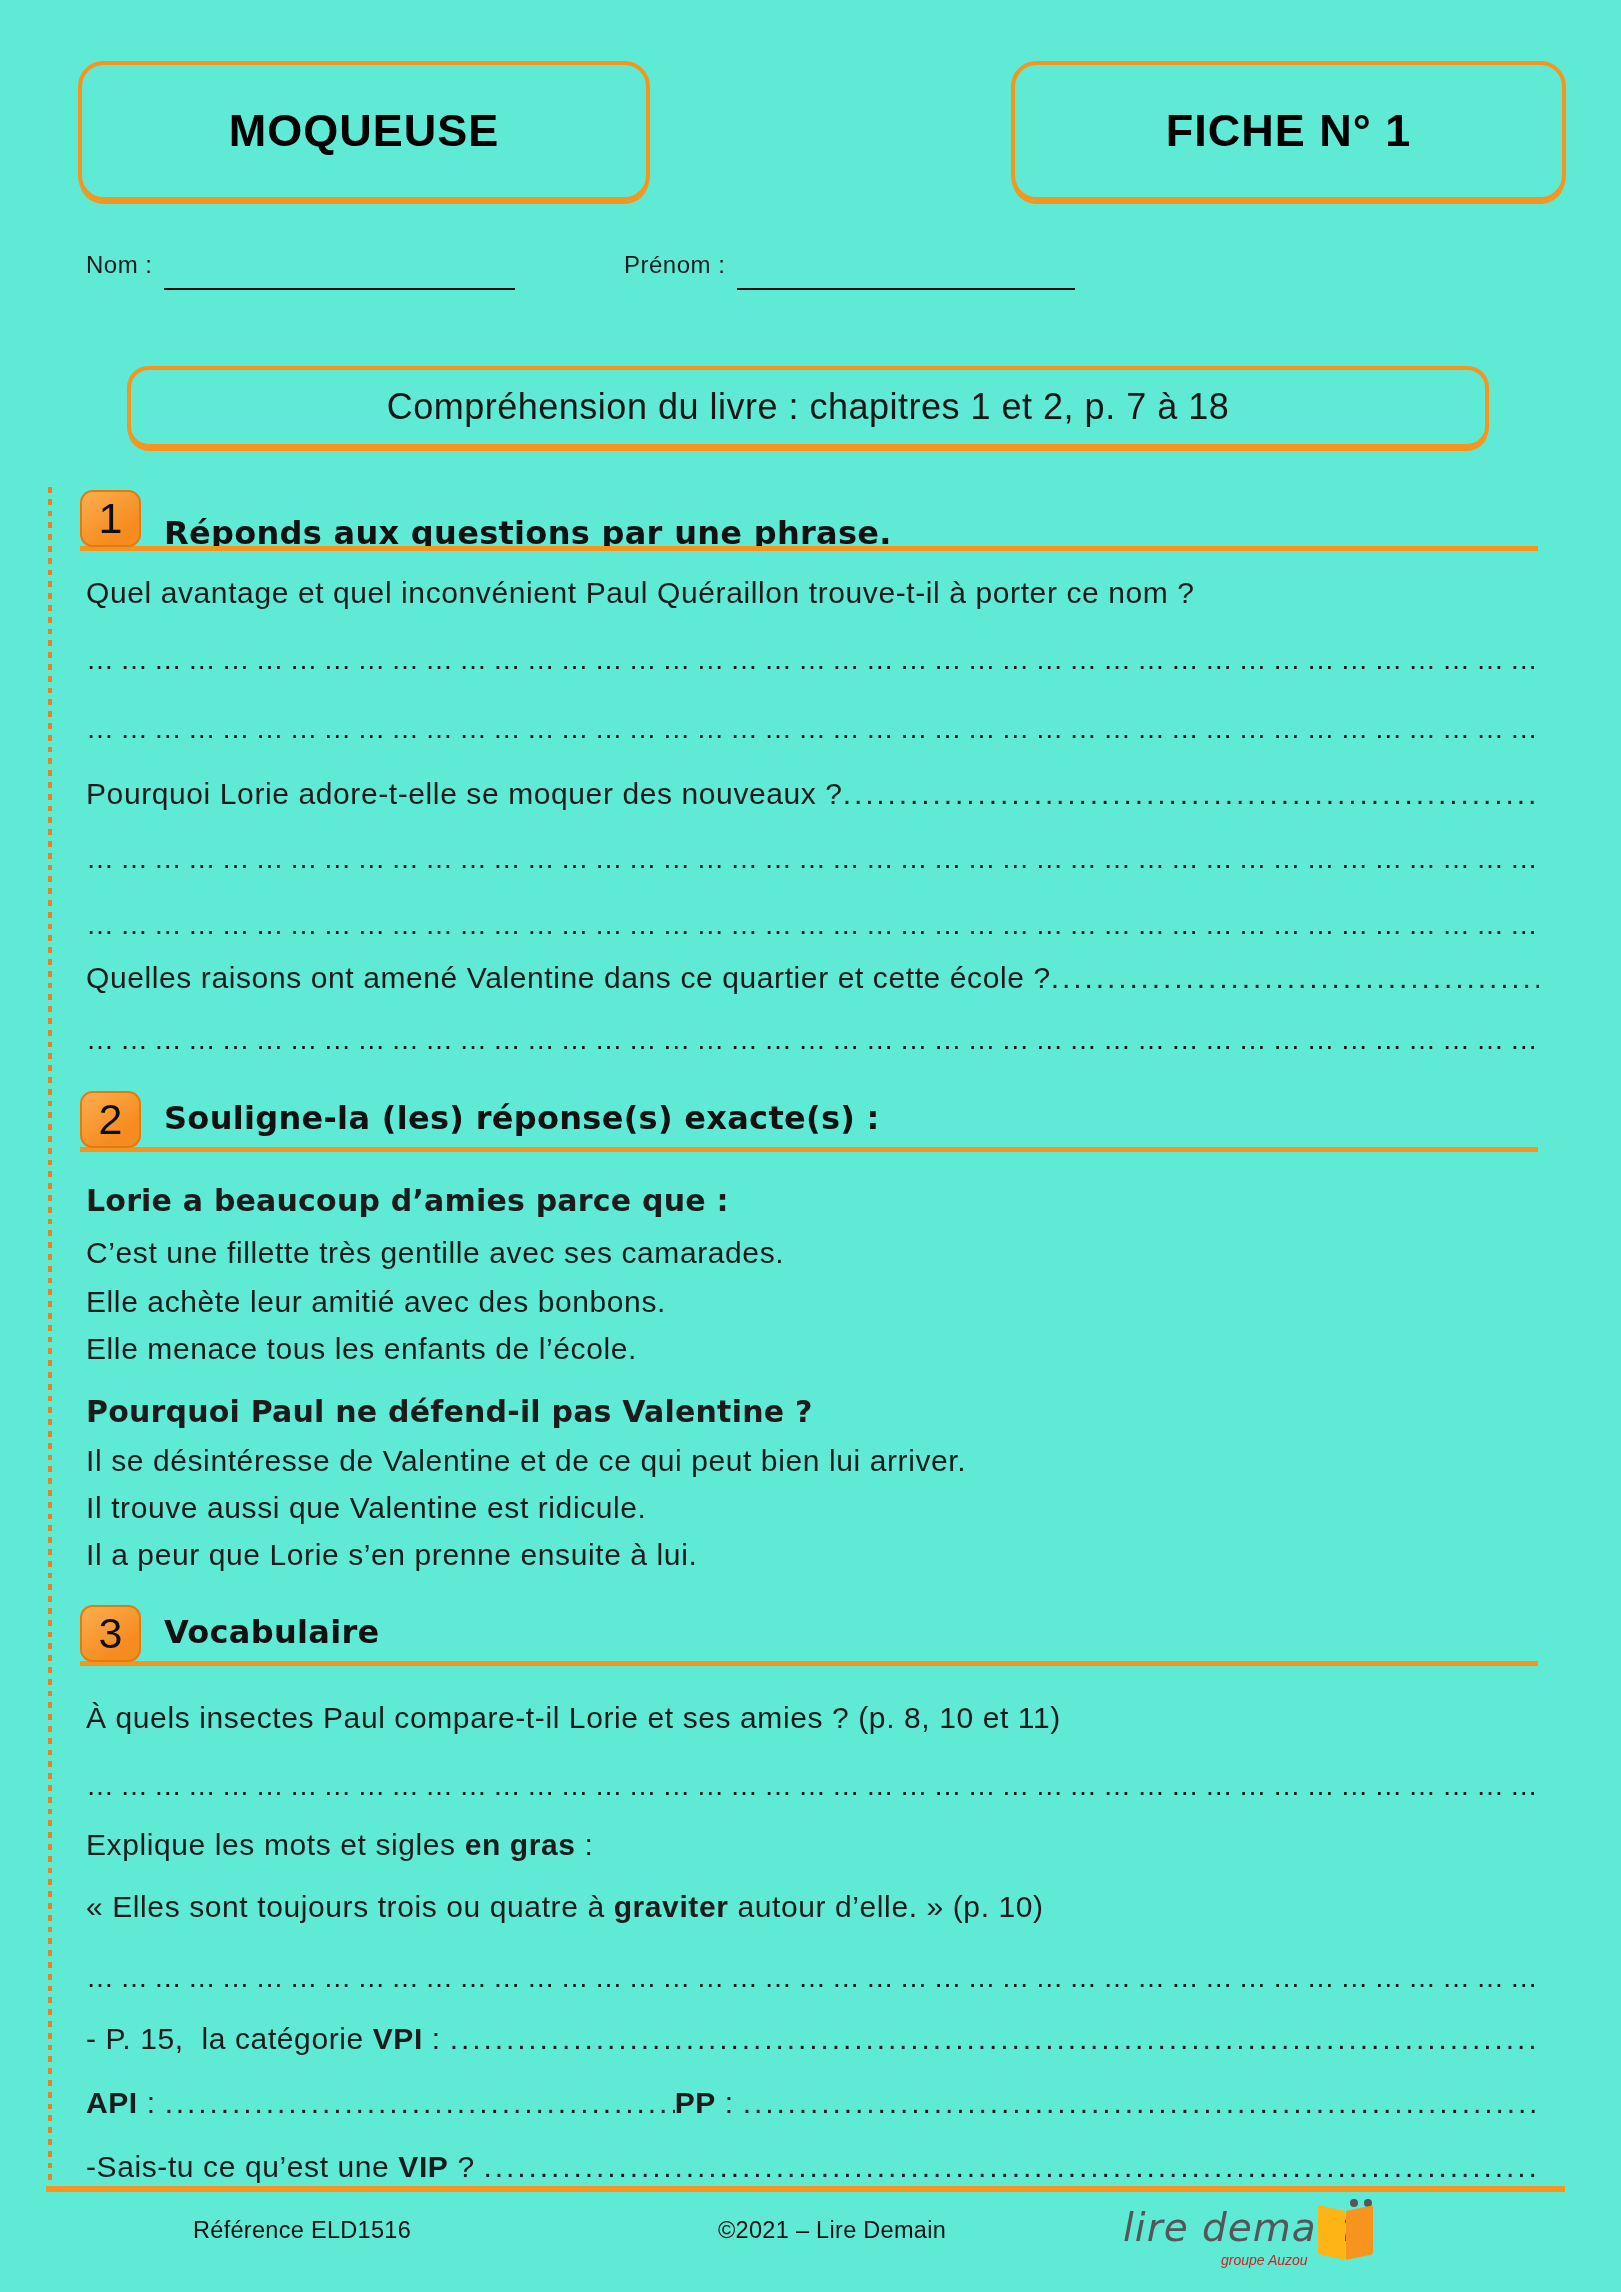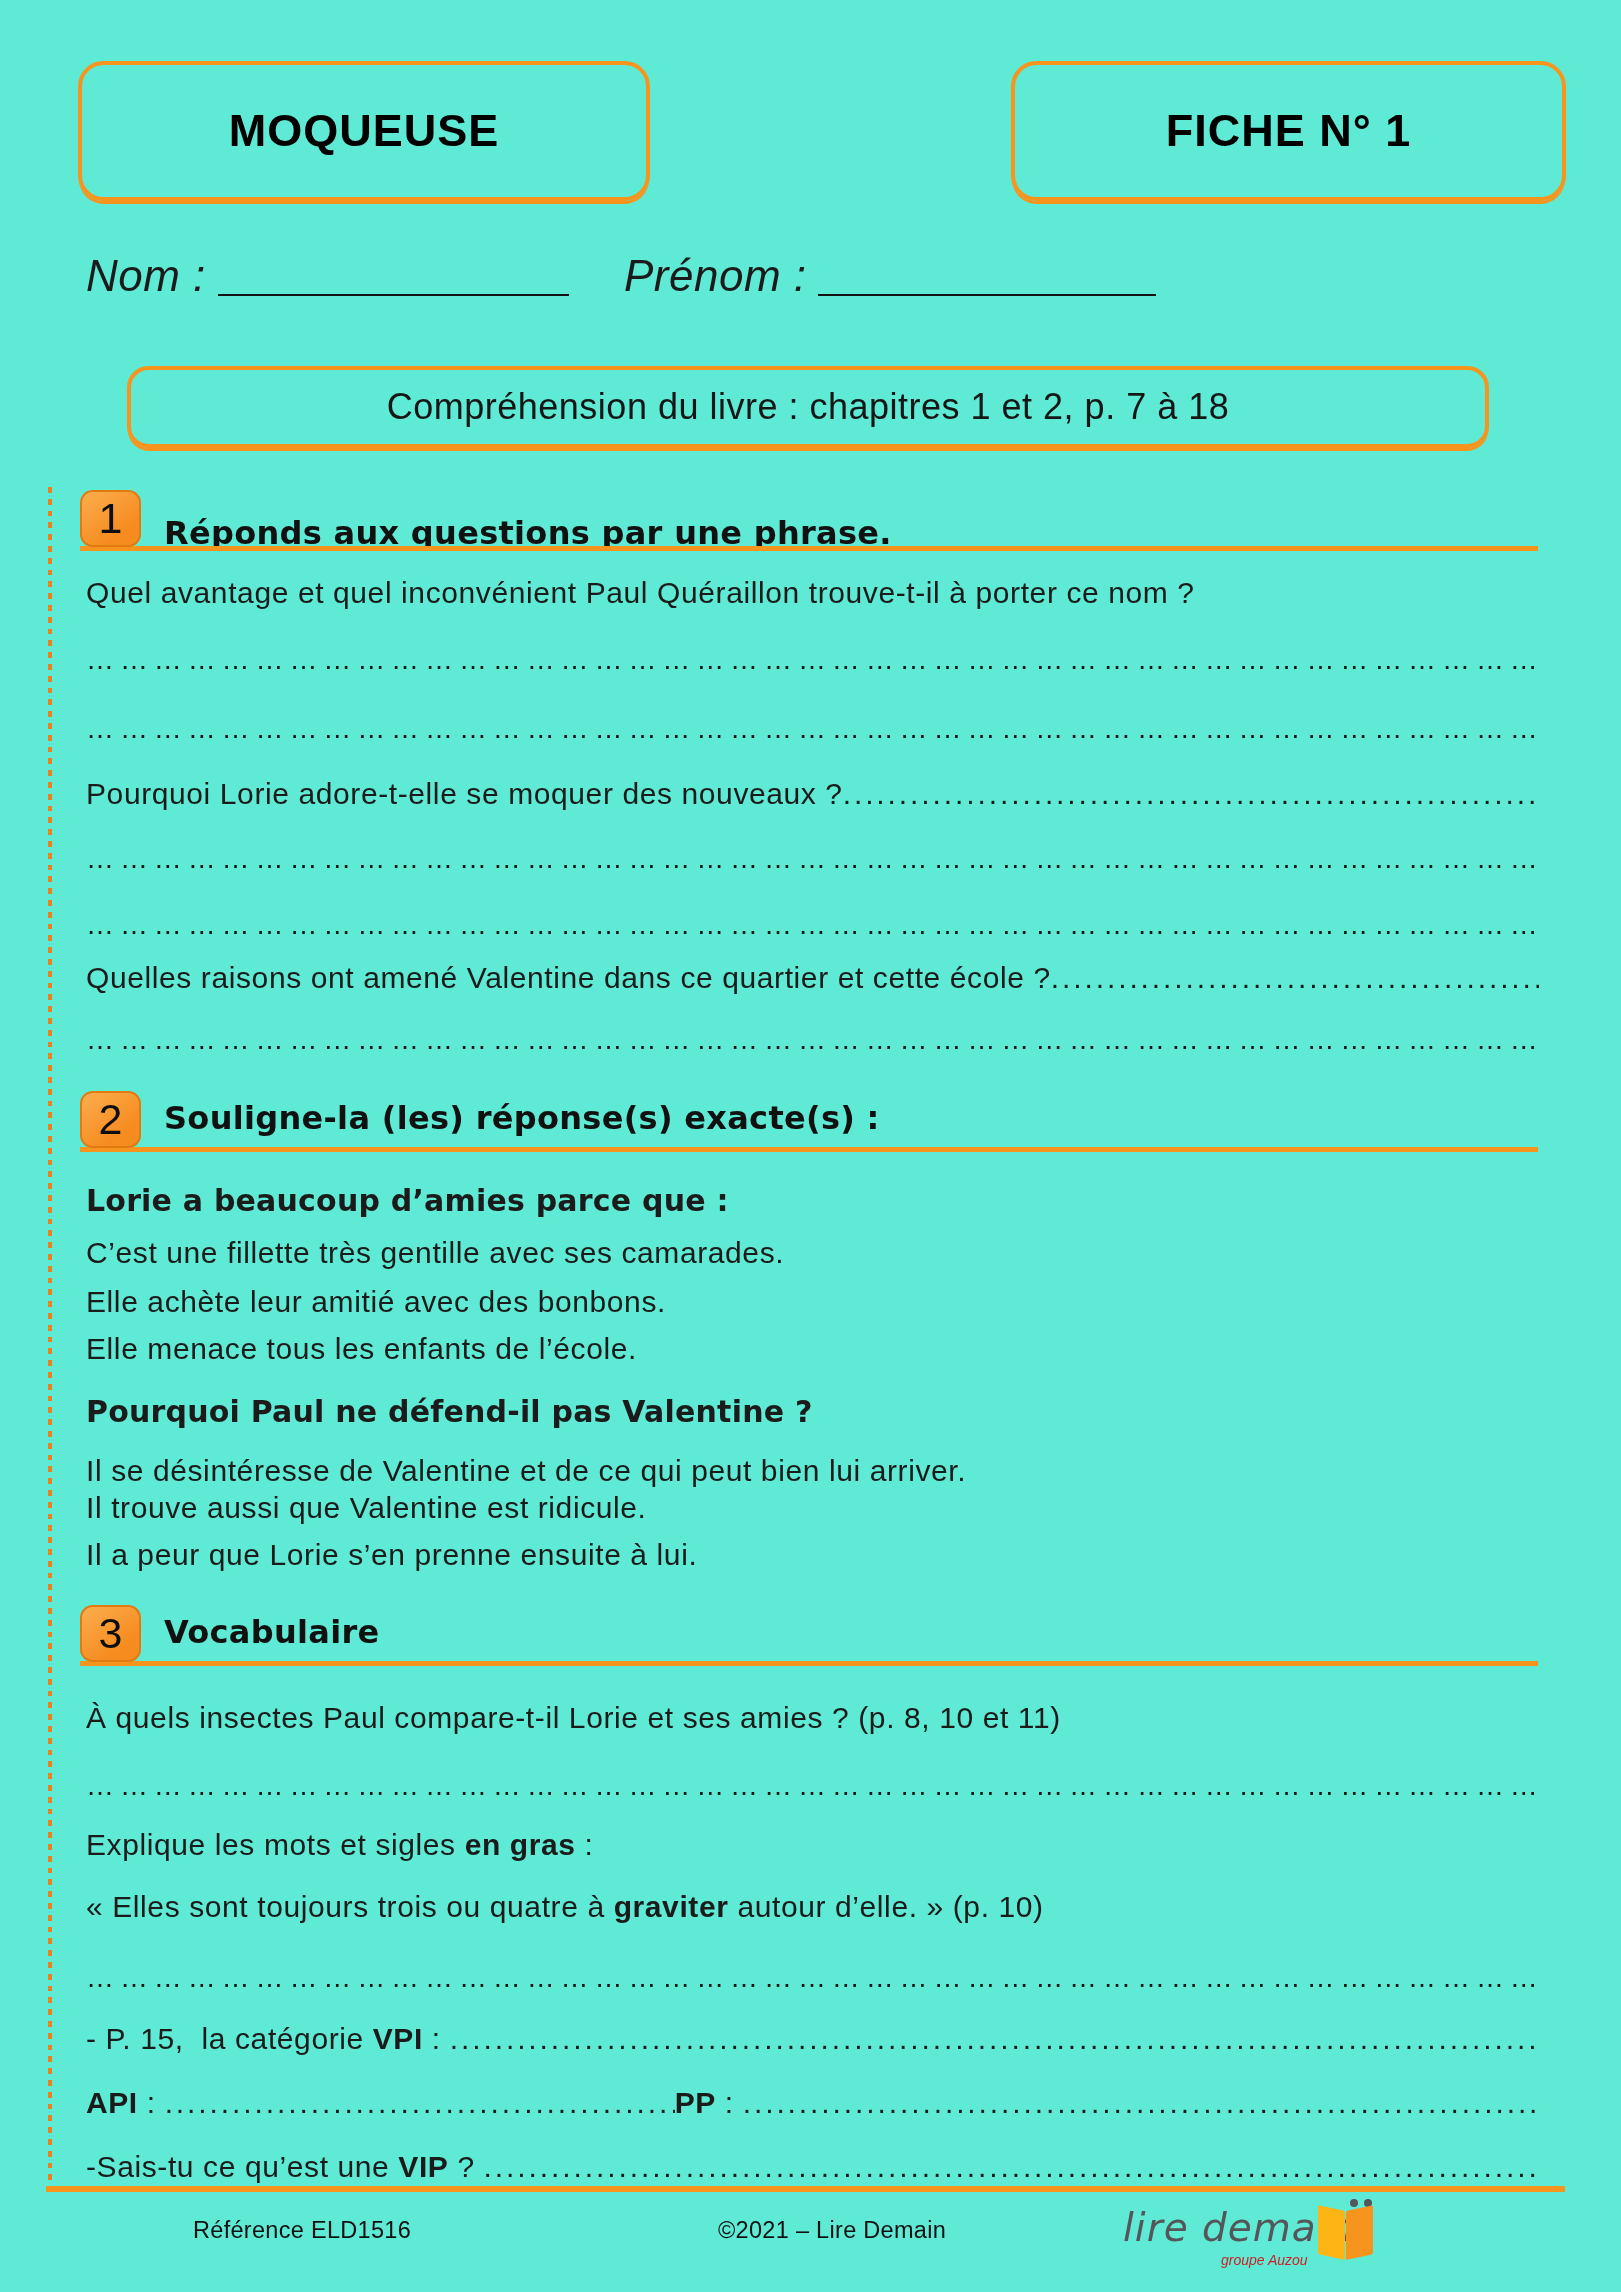--- a/index.html
+++ b/index.html
@@ -8,22 +8,22 @@
           font-family:"Liberation Sans","DejaVu Sans",sans-serif; color:#1b1b1b; overflow:hidden; }
 
   
   .hdr-box { position:absolute; top:61px; height:140px; border:4.9px solid #F7941E; border-radius:25.5px;
              box-shadow:0 3.9px 0 -1px #F7941E; display:flex; align-items:center; justify-content:center;
              font-weight:bold; font-size:45px; letter-spacing:1px; color:#000; }
   #box-book  { left:78px;  width:572px; }
   #box-fiche { left:1011px; width:555px; }
 
   
-  .id-group { position:absolute; top:251px; display:flex; align-items:center;
-              font-size:44px; letter-spacing:0.5px;font-style:italic; }
+  .id-group { position:absolute; top:251px; display:flex; align-items:flex-start;
+              font-size:24px; letter-spacing:0.5px; }
   .id-line  { display:inline-block; border-bottom:2.9px solid #111; height:39px; margin-left:11.8px; }
   #grp-nom    { left:86px; }   #grp-nom .id-line    { width:351px; }
   #grp-prenom { left:624px; }  #grp-prenom .id-line { width:338px; }
   #grp-date   { left:1165px; } #grp-date .id-line   { width:257px; }
 
   
   .subtitle-box { position:absolute; left:127px; top:366px; width:1362px; height:82px;
                   border:4.9px solid #F7941E; border-radius:21.6px; box-shadow:0 3.9px 0 -1px #F7941E;
                   display:flex; align-items:center; justify-content:center;
                   font-size:36px; letter-spacing:0.5px; color:#161616; }
@@ -55,21 +55,21 @@
   .dotfill { flex:1 1 auto; overflow:hidden; white-space:nowrap; letter-spacing:2.9px; }
   .fixfill { flex:0 0 510px; }
   .dotline { position:absolute; left:86px; width:1453px; height:35px; overflow:hidden;
              white-space:nowrap; font-size:28px; line-height:35px; letter-spacing:5.9px; color:#161616; }
 
   #q1 { top:573px; } #dl1 { top:642px; } #dl2 { top:711px; }
   #q2 { top:774px; } #dl3 { top:841px; } #dl4 { top:907px; }
   #q3 { top:958px; } #dl5 { top:1022px; }
 
   #s2-g1t { top:1181px; } #s2-o1 { top:1233px; } #s2-o2 { top:1282px; } #s2-o3 { top:1329px; }
-  #s2-g2t { top:1392px; } #s2-o4 { top:1441px;margin-top:10px; } #s2-o5 { top:1488px; } #s2-o6 { top:1535px; }
+  #s2-g2t { top:1392px; } #s2-o4 { top:1441px; } #s2-o5 { top:1488px; } #s2-o6 { top:1535px; }
 
   #s3-q1 { top:1698px; } #dl6 { top:1768px; } #s3-explain { top:1825px; } #s3-quote { top:1887px; }
   #dl7 { top:1960px; } #s3-vpi { top:2019px; } #s3-apipp { top:2083px; } #s3-vip { top:2147px; }
 
   
   .bottom-rule { position:absolute; left:46px; top:2186px; width:1519px; height:5.9px; background:#F7941E; }
   .foot { position:absolute; top:2217px; font-size:23.5px; letter-spacing:0.3px; color:#111; }
   #foot-ref  { left:193px; }
   #foot-copy { left:718px; }
   .logo { position:absolute; left:1123px; top:2199px; width:255px; height:71px; }

